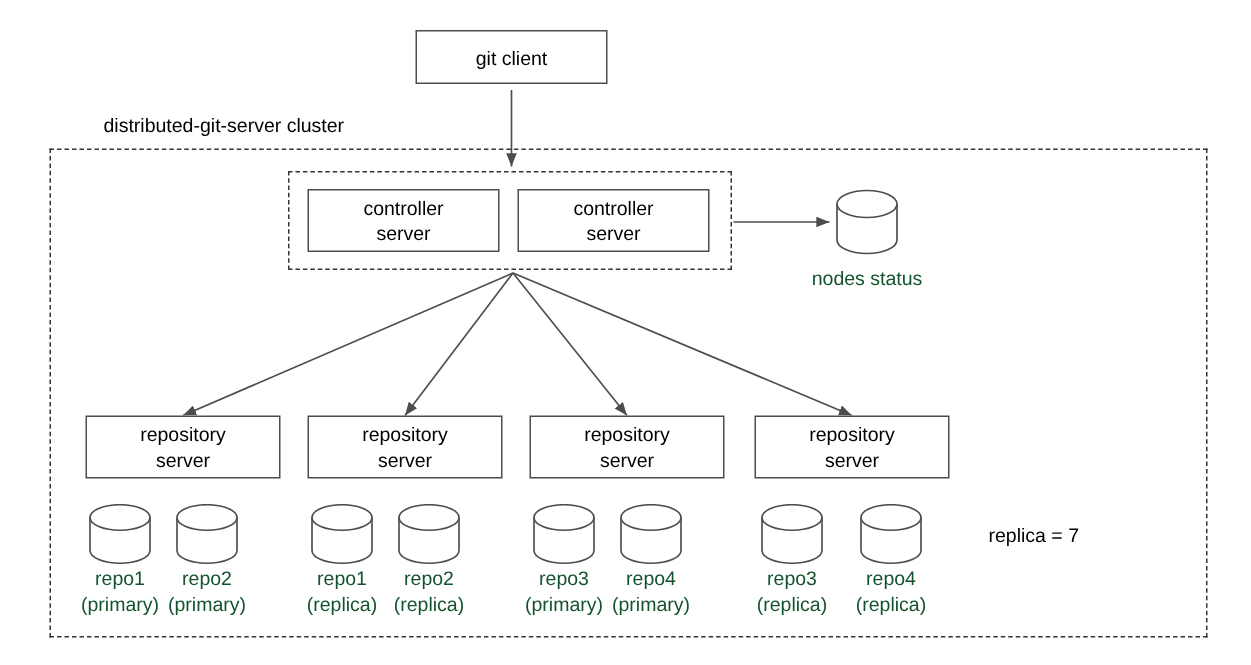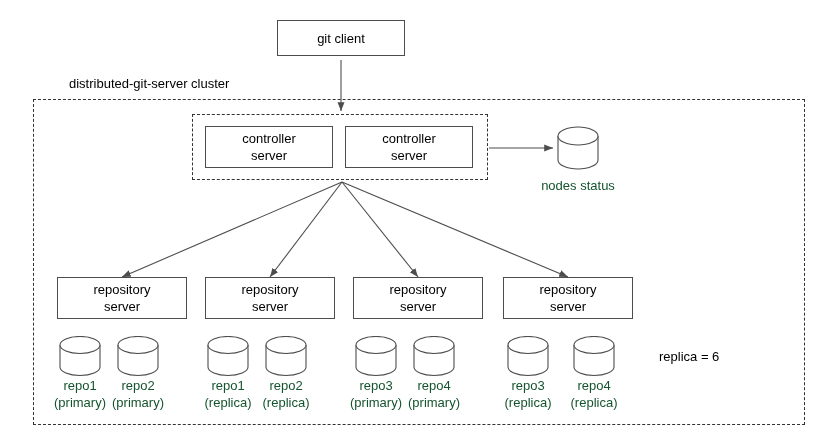--- a/index.html
+++ b/index.html
@@ -178,15 +178,15 @@
   <div class="cyl-label" style="left:488px; top:378px; width:80px;">repo3</div>
   <div class="cyl-label" style="left:488px; top:395px; width:80px;">(replica)</div>
 
   <svg class="cyl" style="left:572px; top:336px;" width="44" height="44" viewBox="0 0 44 44">
     <path d="M2,9 L2,31 A20,8.5 0 0 0 42,31 L42,9" fill="#ffffff" stroke="#4d4d4d" stroke-width="1.1"></path>
     <ellipse cx="22" cy="9" rx="20" ry="8.5" fill="#ffffff" stroke="#4d4d4d" stroke-width="1.1"></ellipse>
   </svg>
   <div class="cyl-label" style="left:554px; top:378px; width:80px;">repo4</div>
   <div class="cyl-label" style="left:554px; top:395px; width:80px;">(replica)</div>
 
-  <div class="plain-label" style="left:659px; top:349px;">replica = 6</div>
+  <div class="plain-label" style="left:659px; top:349px;">replica = 7</div>
 
 </div>
 
 </body></html>

